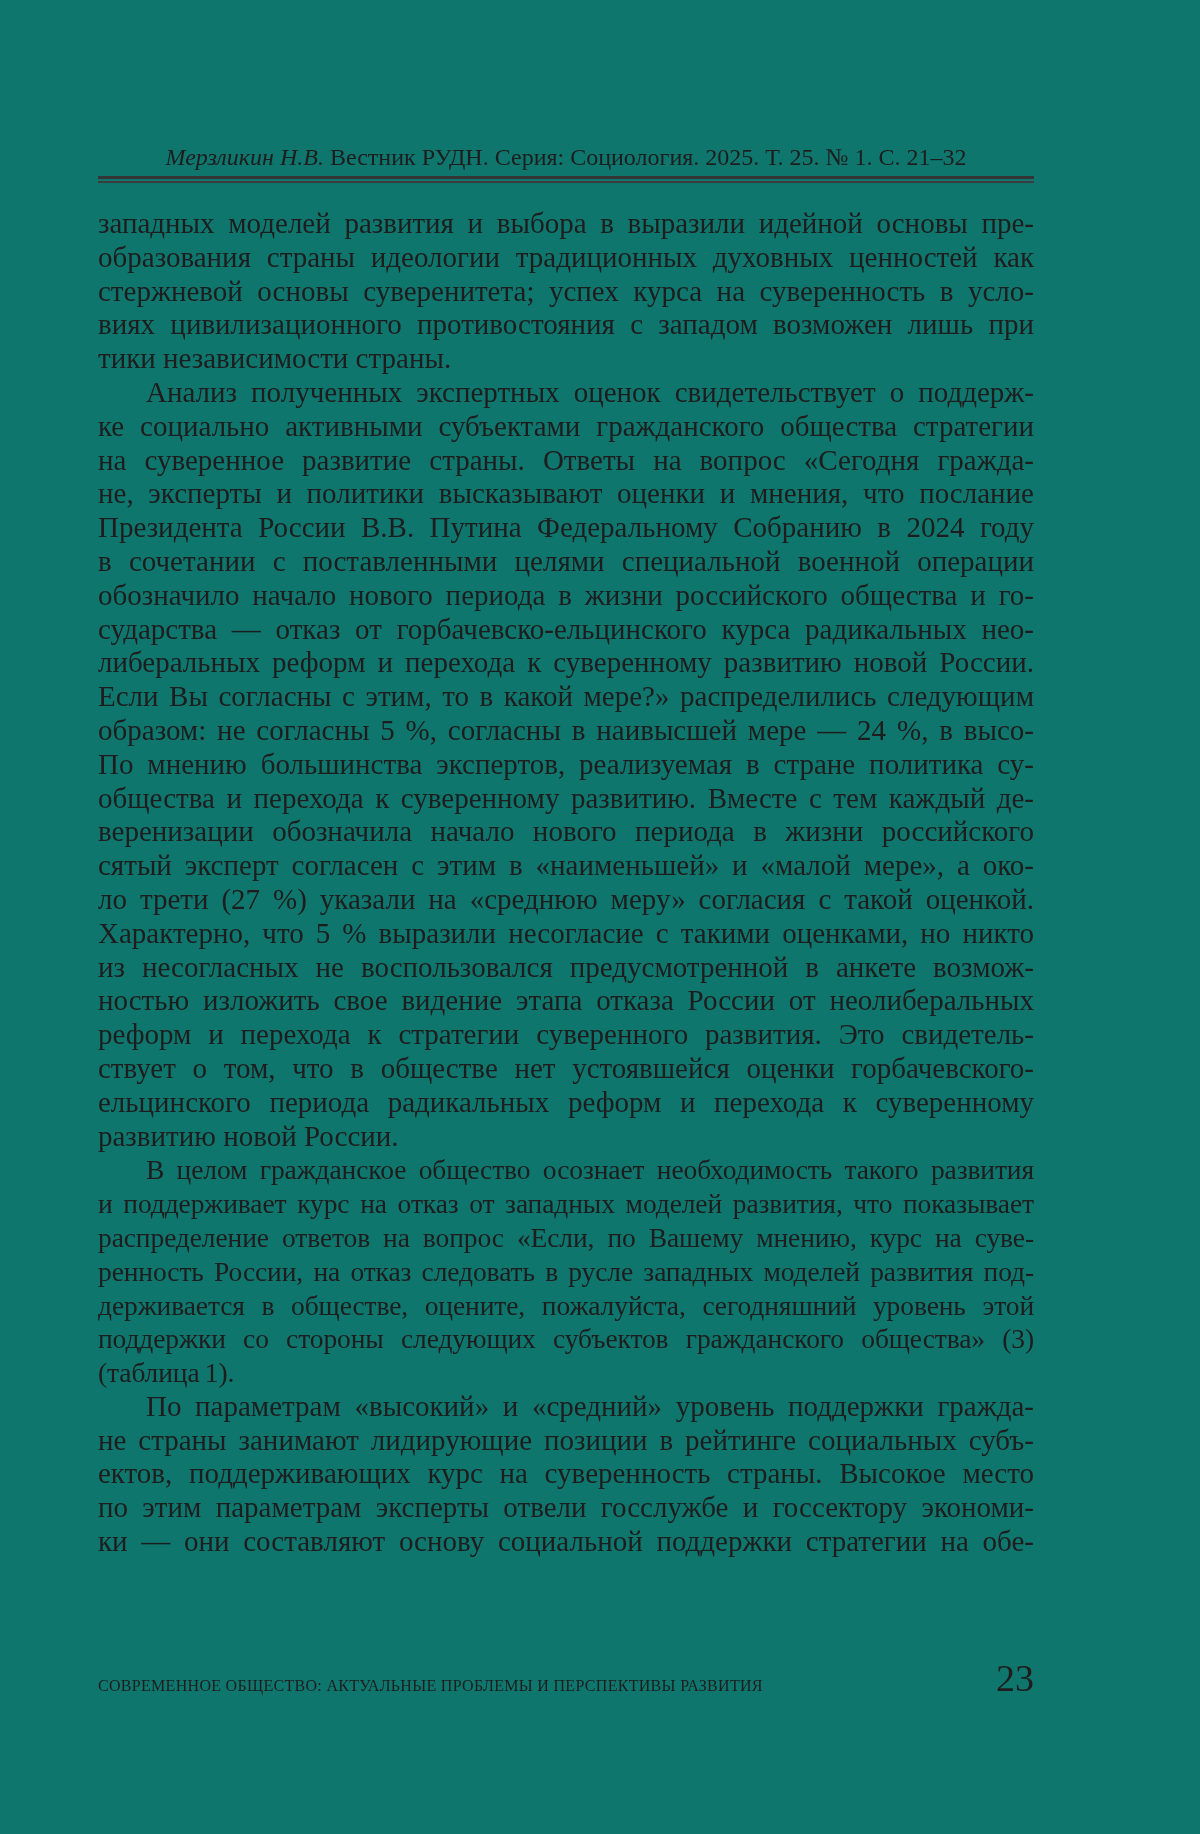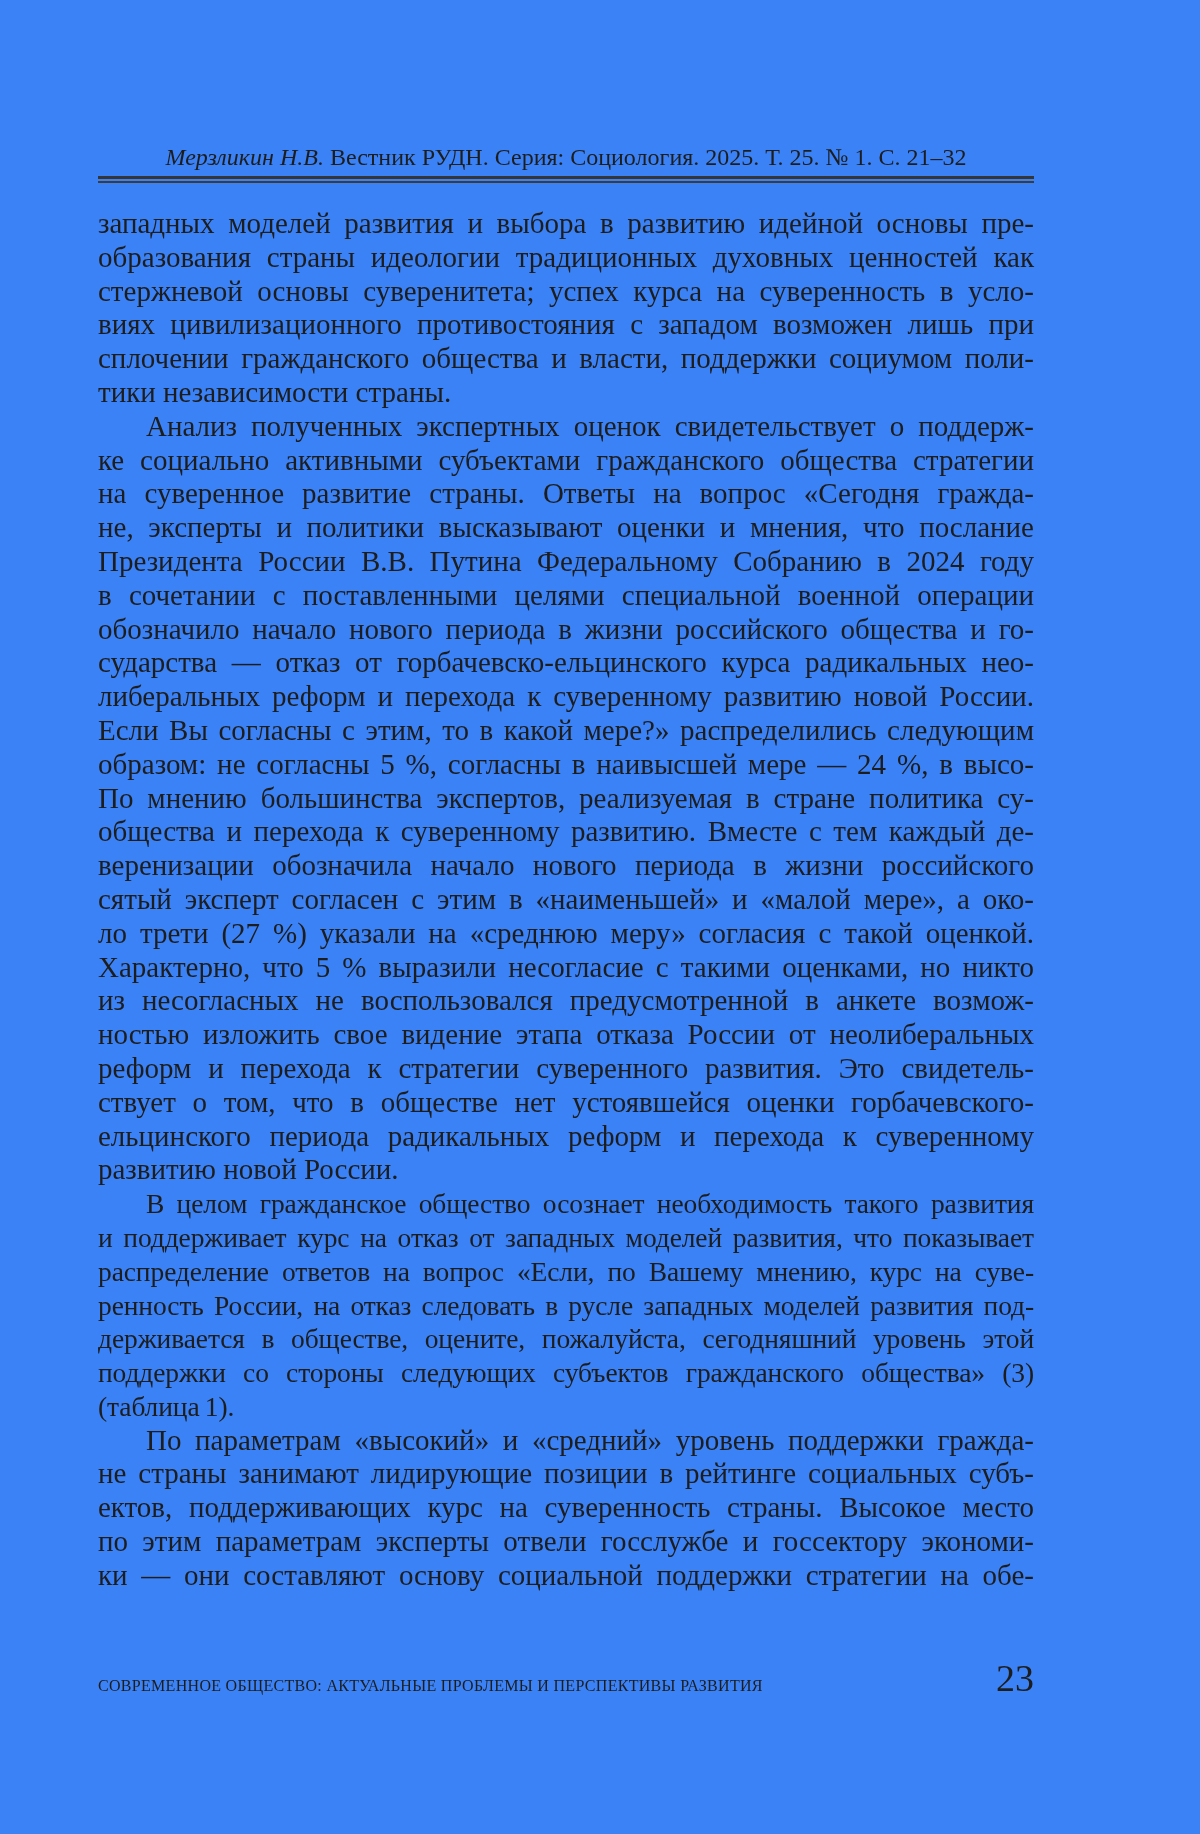--- a/index.html
+++ b/index.html
@@ -4,21 +4,21 @@
 <style>
   html, body {
     margin: 0;
     padding: 0;
     background: #ffffff;
   }
   .page {
     position: relative;
     width: 1200px;
     height: 1834px;
-    background: #3b82f6;
+    background: #0f766e;
     overflow: hidden;
     font-family: "Liberation Serif", "DejaVu Serif", serif;
     color: #1d1d1d;
   }
   .running-header {
     position: absolute;
     top: 143px;
     left: 98px;
     width: 936px;
     text-align: center;
@@ -85,25 +85,24 @@
 
 <div class="page">
 
   <div class="running-header">
     <span class="author">Мерзликин Н.В.</span><span> Вестник РУДН. Серия: Социология. 2025. Т. 25. № 1. С. 21–32</span>
   </div>
 
   <div class="header-rule"></div>
 
   <div class="body-text">
-      <div class="line">западных моделей развития и выбора в развитию идейной основы пре-</div>
+      <div class="line">западных моделей развития и выбора в выразили идейной основы пре-</div>
       <div class="line">образования страны идеологии традиционных духовных ценностей как</div>
       <div class="line">стержневой основы суверенитета; успех курса на суверенность в усло-</div>
       <div class="line">виях цивилизационного противостояния с западом возможен лишь при</div>
-      <div class="line">сплочении гражданского общества и власти, поддержки социумом поли-</div>
       <div class="line para-end">тики независимости страны.</div>
       <div class="line indent">Анализ полученных экспертных оценок свидетельствует о поддерж-</div>
       <div class="line">ке социально активными субъектами гражданского общества стратегии</div>
       <div class="line">на суверенное развитие страны. Ответы на вопрос «Сегодня гражда-</div>
       <div class="line">не, эксперты и политики высказывают оценки и мнения, что послание</div>
       <div class="line">Президента России В.В. Путина Федеральному Собранию в 2024 году</div>
       <div class="line">в сочетании с поставленными целями специальной военной операции</div>
       <div class="line">обозначило начало нового периода в жизни российского общества и го-</div>
       <div class="line">сударства — отказ от горбачевско-ельцинского курса радикальных нео-</div>
       <div class="line">либеральных реформ и перехода к суверенному развитию новой России.</div>

